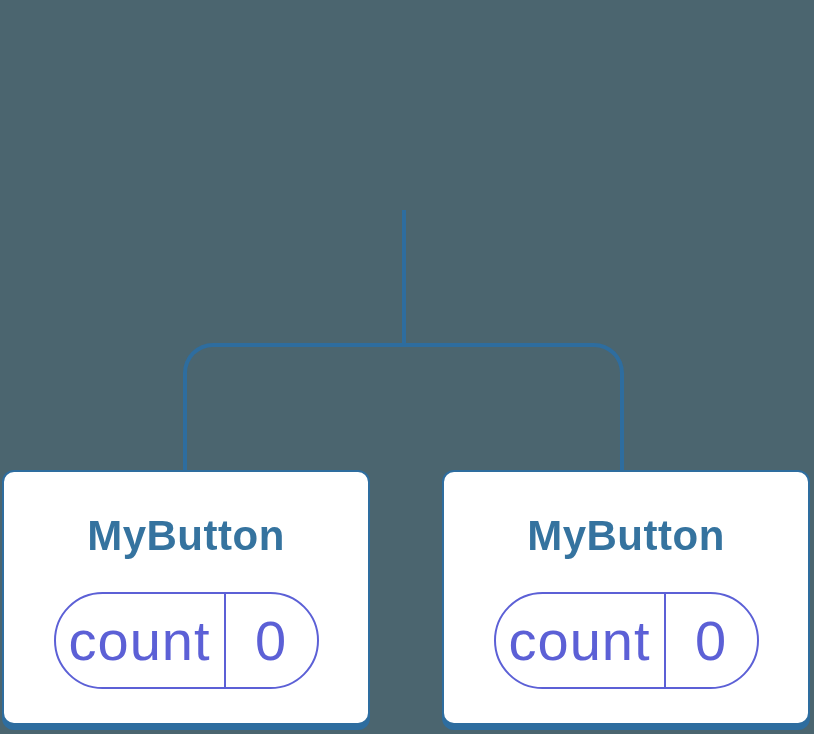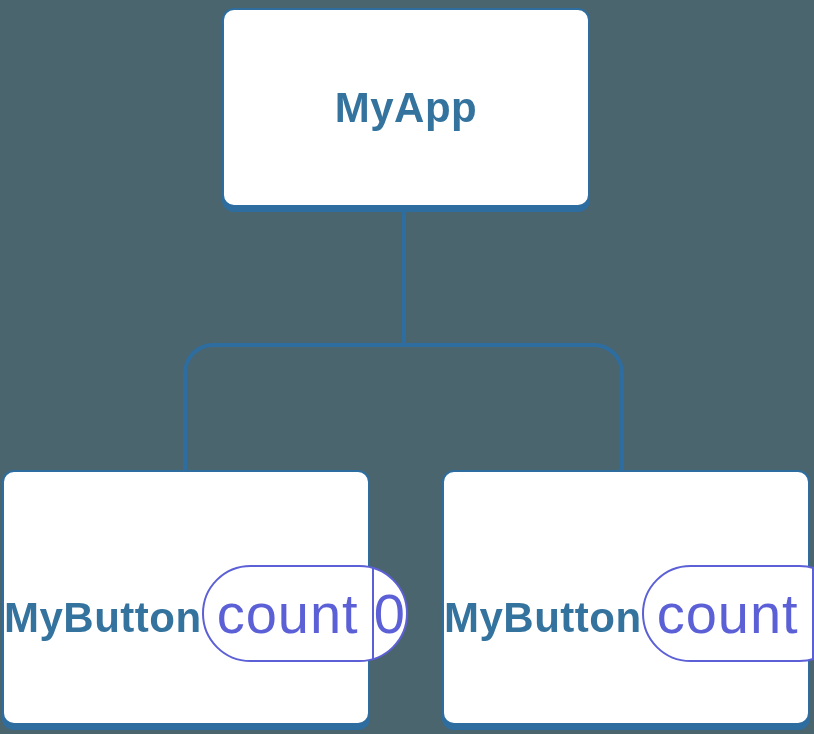--- a/index.html
+++ b/index.html
@@ -60,21 +60,21 @@
     height: 199px;
     display: flex;
     align-items: center;
     justify-content: center;
   }
   .child-node {
     top: 470px;
     width: 368px;
     height: 255px;
     display: flex;
-    flex-direction: row;
+    flex-direction: column;
     align-items: center;
   }
   .child-left  { left: 2px; }
   .child-right { left: 442px; }
   .child-node .node-label { margin-top: 40px; }
 
   
   .state-pill {
     margin-top: 32px;
     width: 265px;
@@ -104,23 +104,20 @@
   }
 </style>
 </head>
 <body>
 
 <div class="canvas">
 
   <div class="stem"></div>
   <div class="bracket"></div>
 
-  <div class="node root-node">
-    <div class="node-label">MyApp</div>
-  </div>
 
   <div class="node child-node child-left">
     <div class="node-label">MyButton</div>
     <div class="state-pill">
       <div class="state-key-cell">count</div>
       <div class="state-value-cell">0</div>
     </div>
   </div>
 
   <div class="node child-node child-right">

